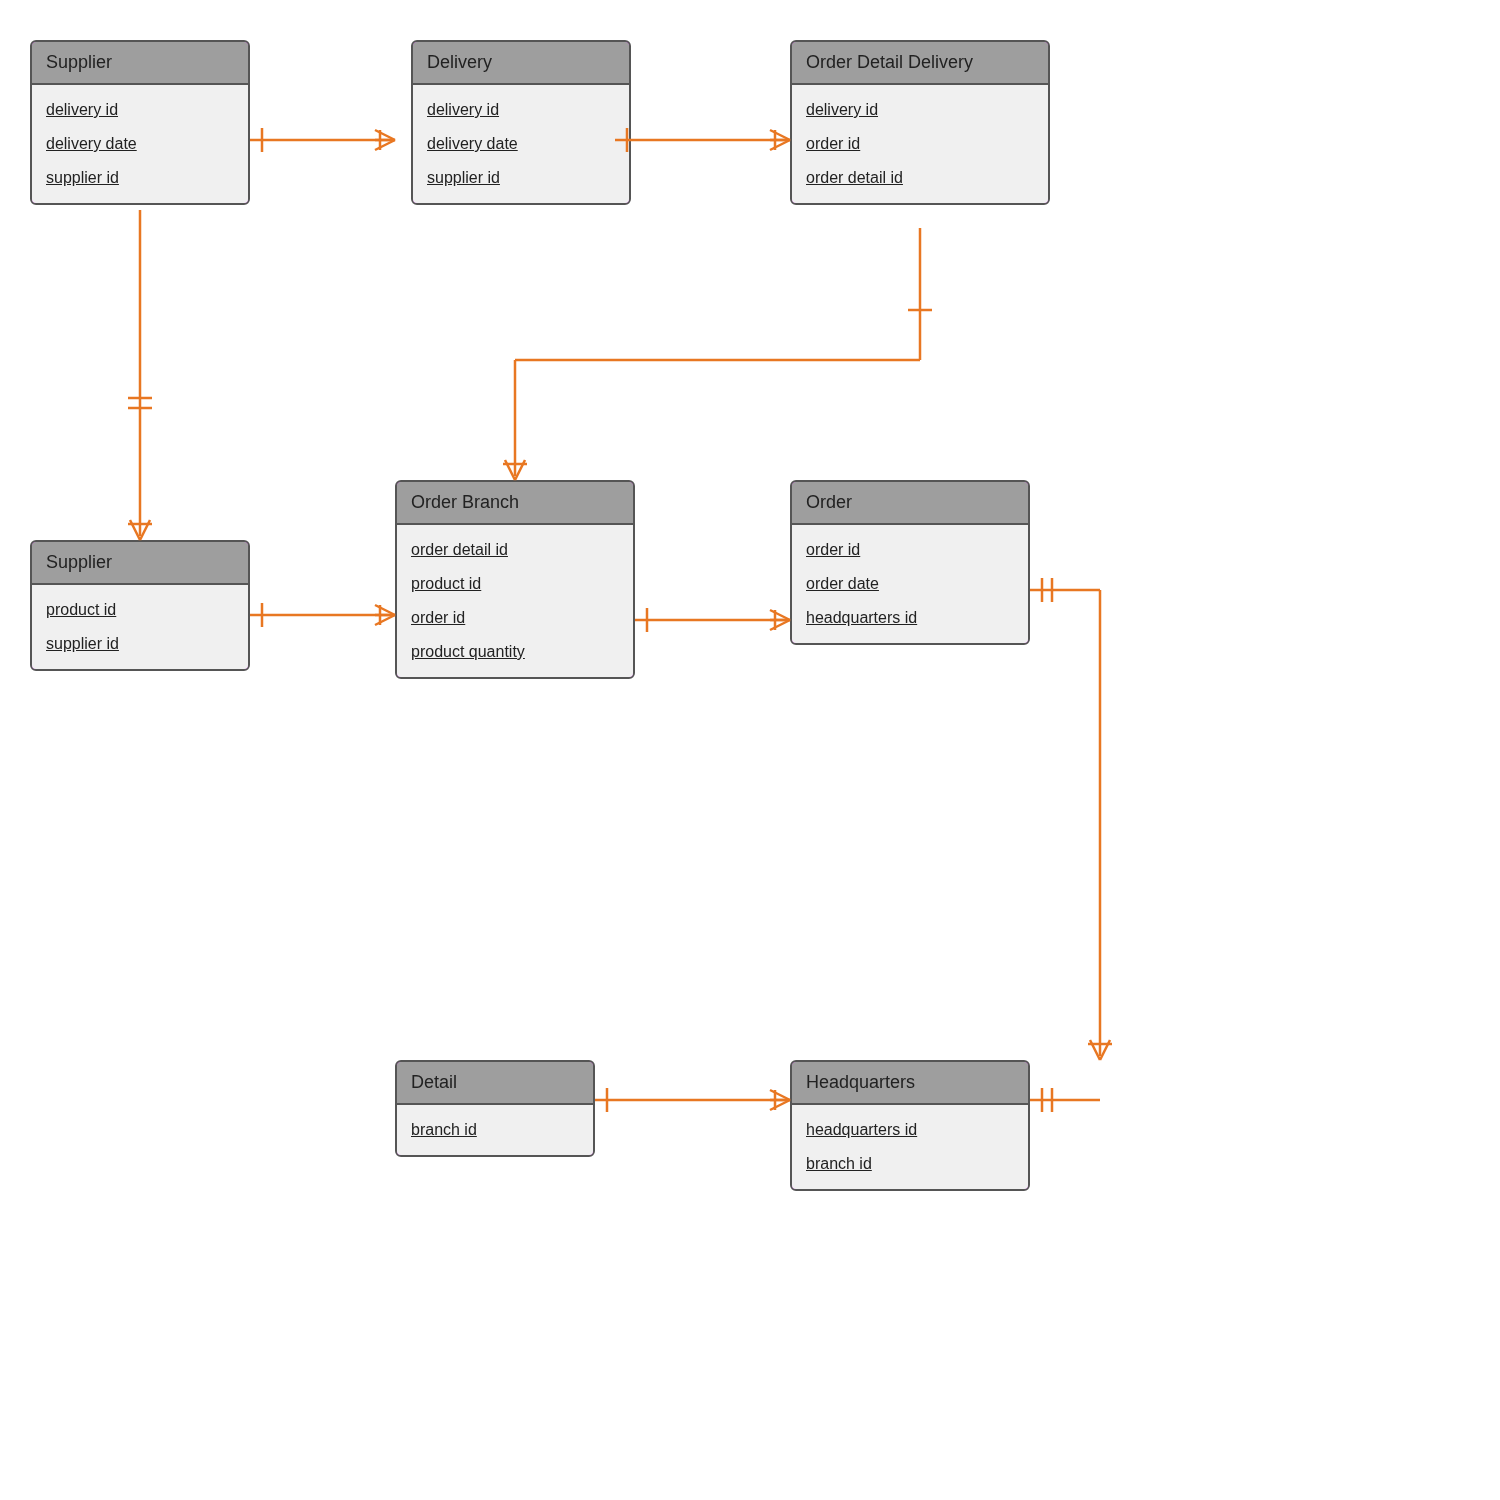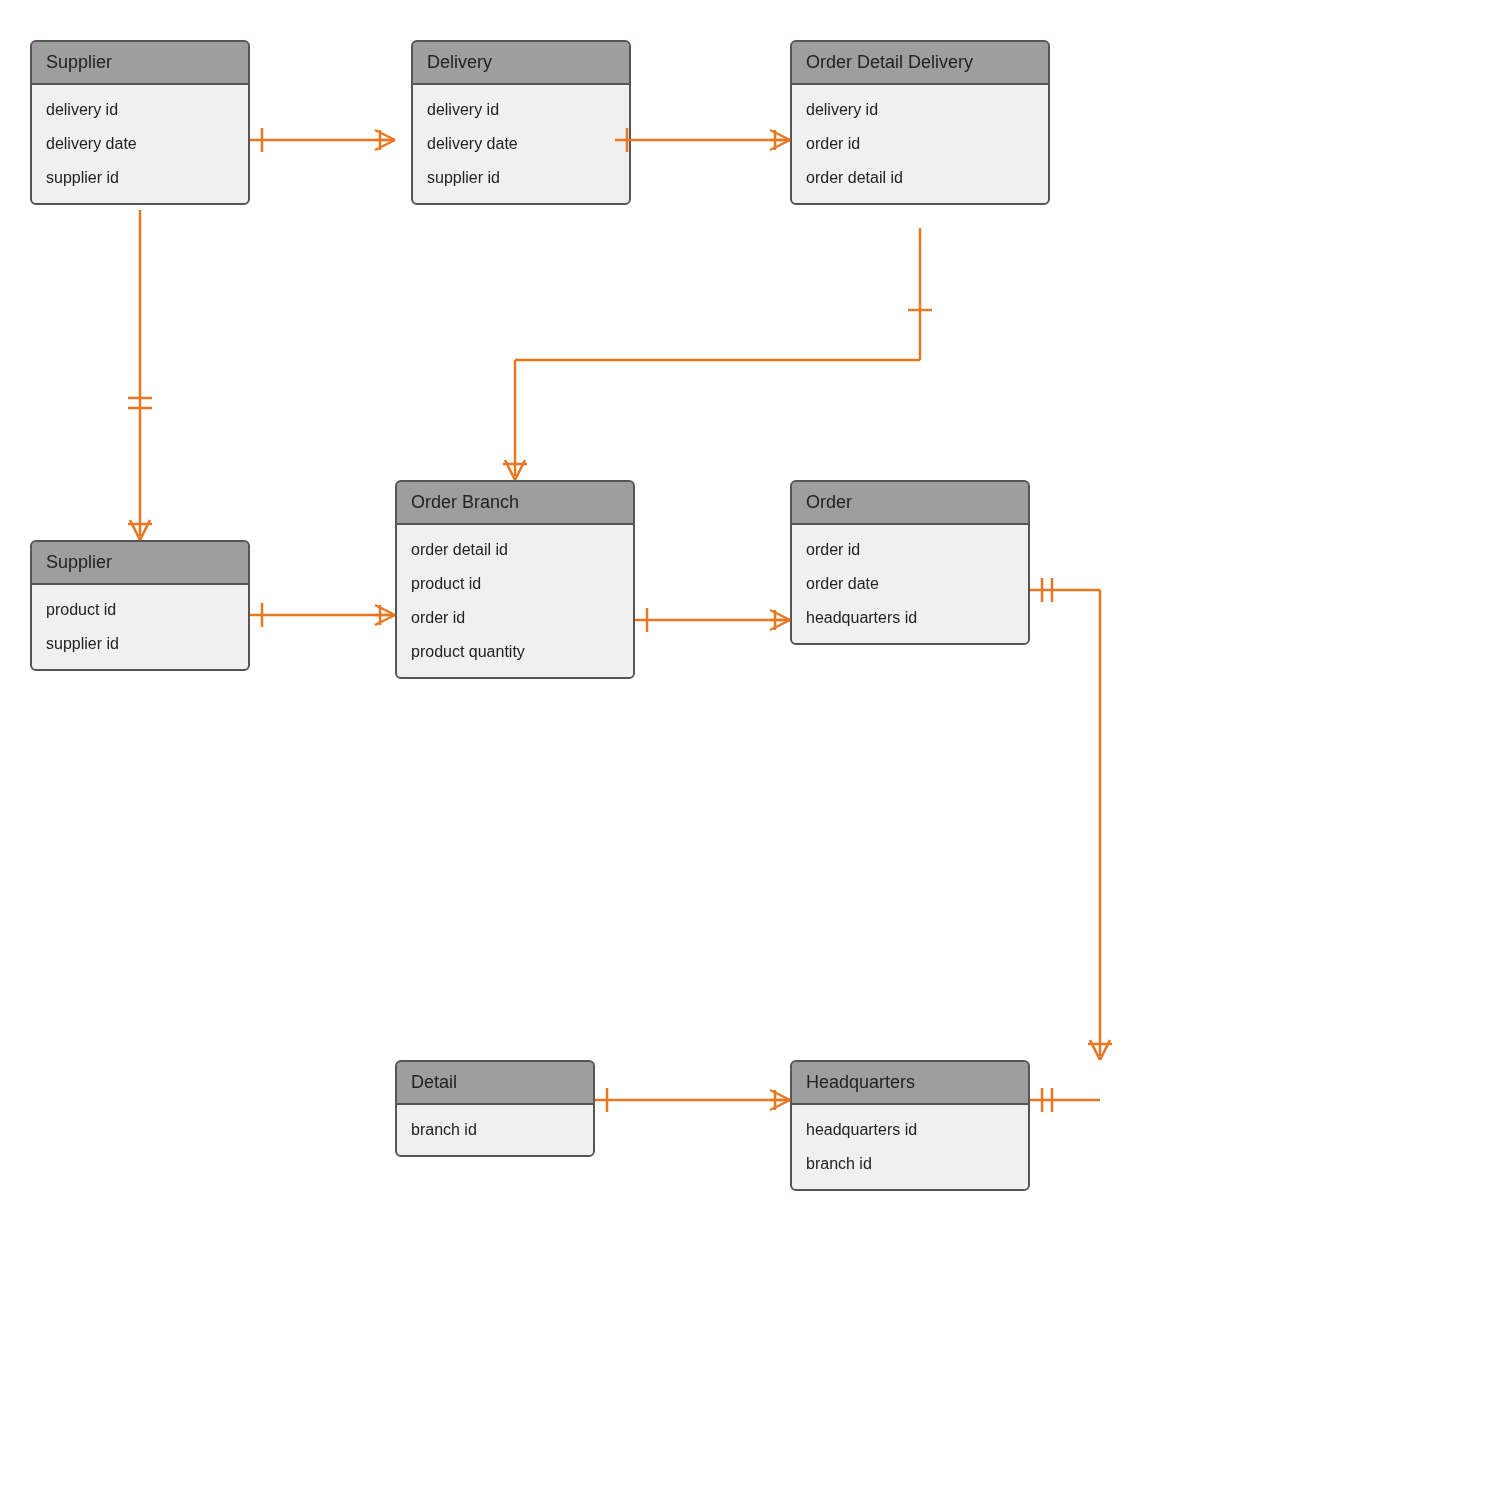--- a/index.html
+++ b/index.html
@@ -40,20 +40,21 @@
       border-bottom: 2px solid #555;
     }
     .er-table-body {
       background: #f0f0f0;
       padding: 8px 0;
     }
     .er-table-row {
       padding: 8px 14px;
       font-size: 16px;
       color: #222;
+      text-decoration: underline;
     }
   </style>
 </head>
 <body>
 
 <div class="er-diagram">
 
   <div class="er-table" style="left:30px; top:40px; width:220px;">
     <div class="er-table-header">Supplier</div>
     <div class="er-table-body">

